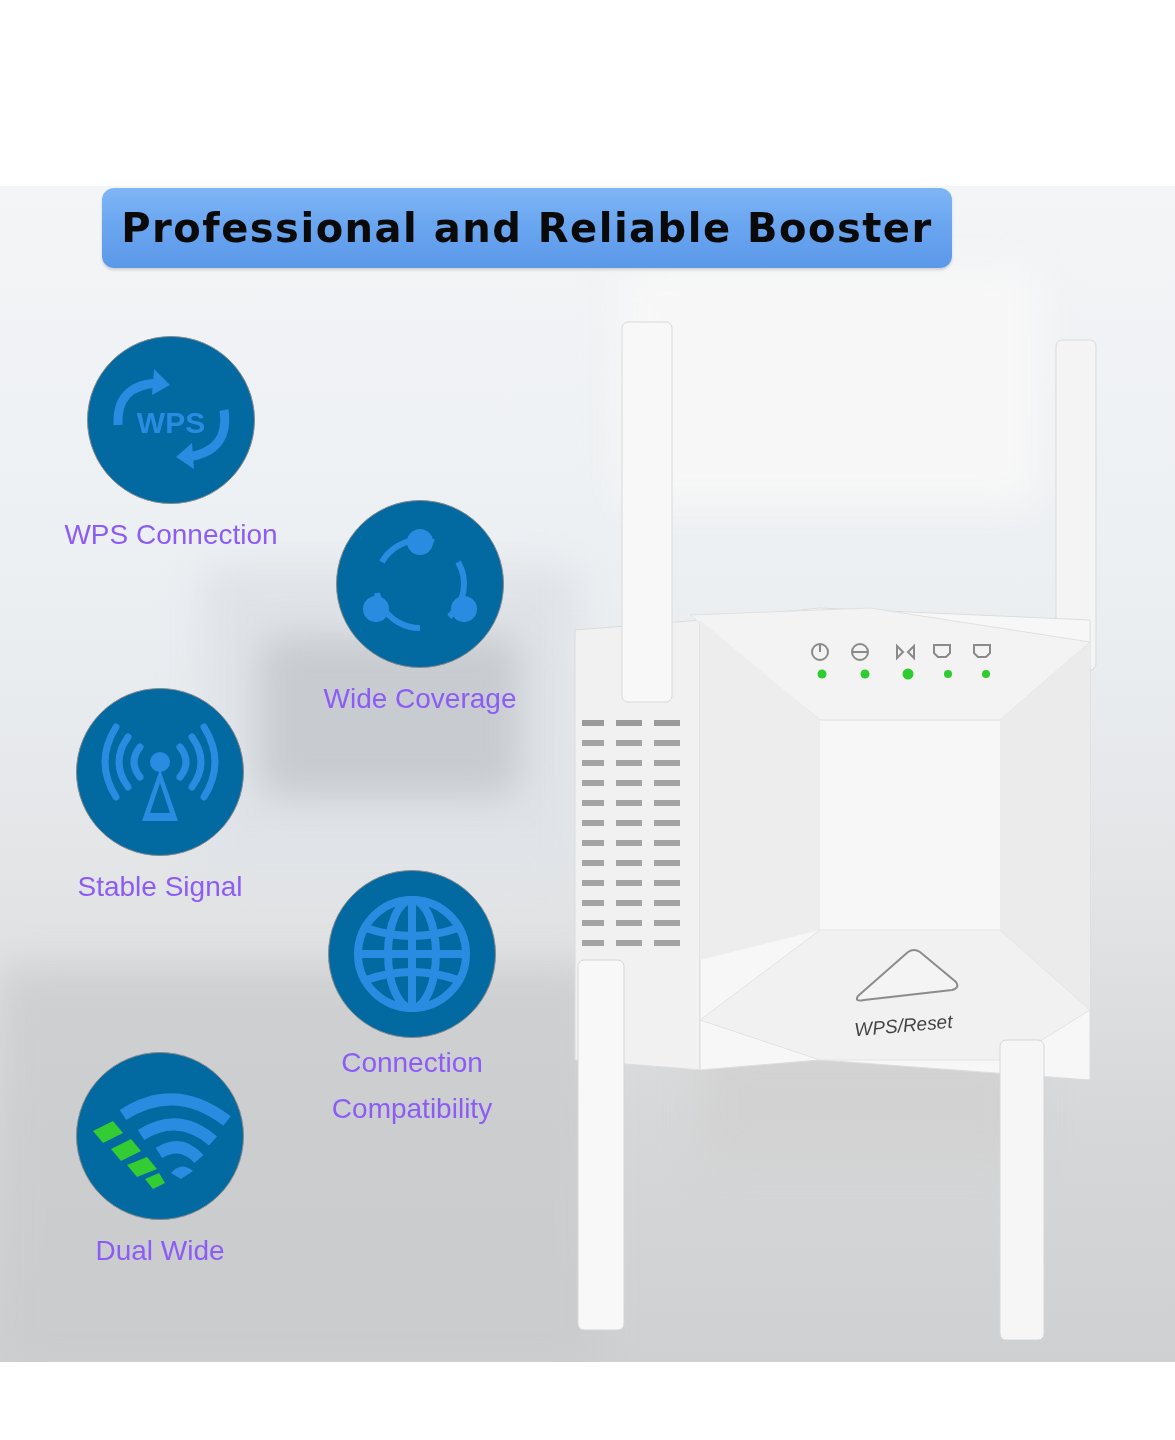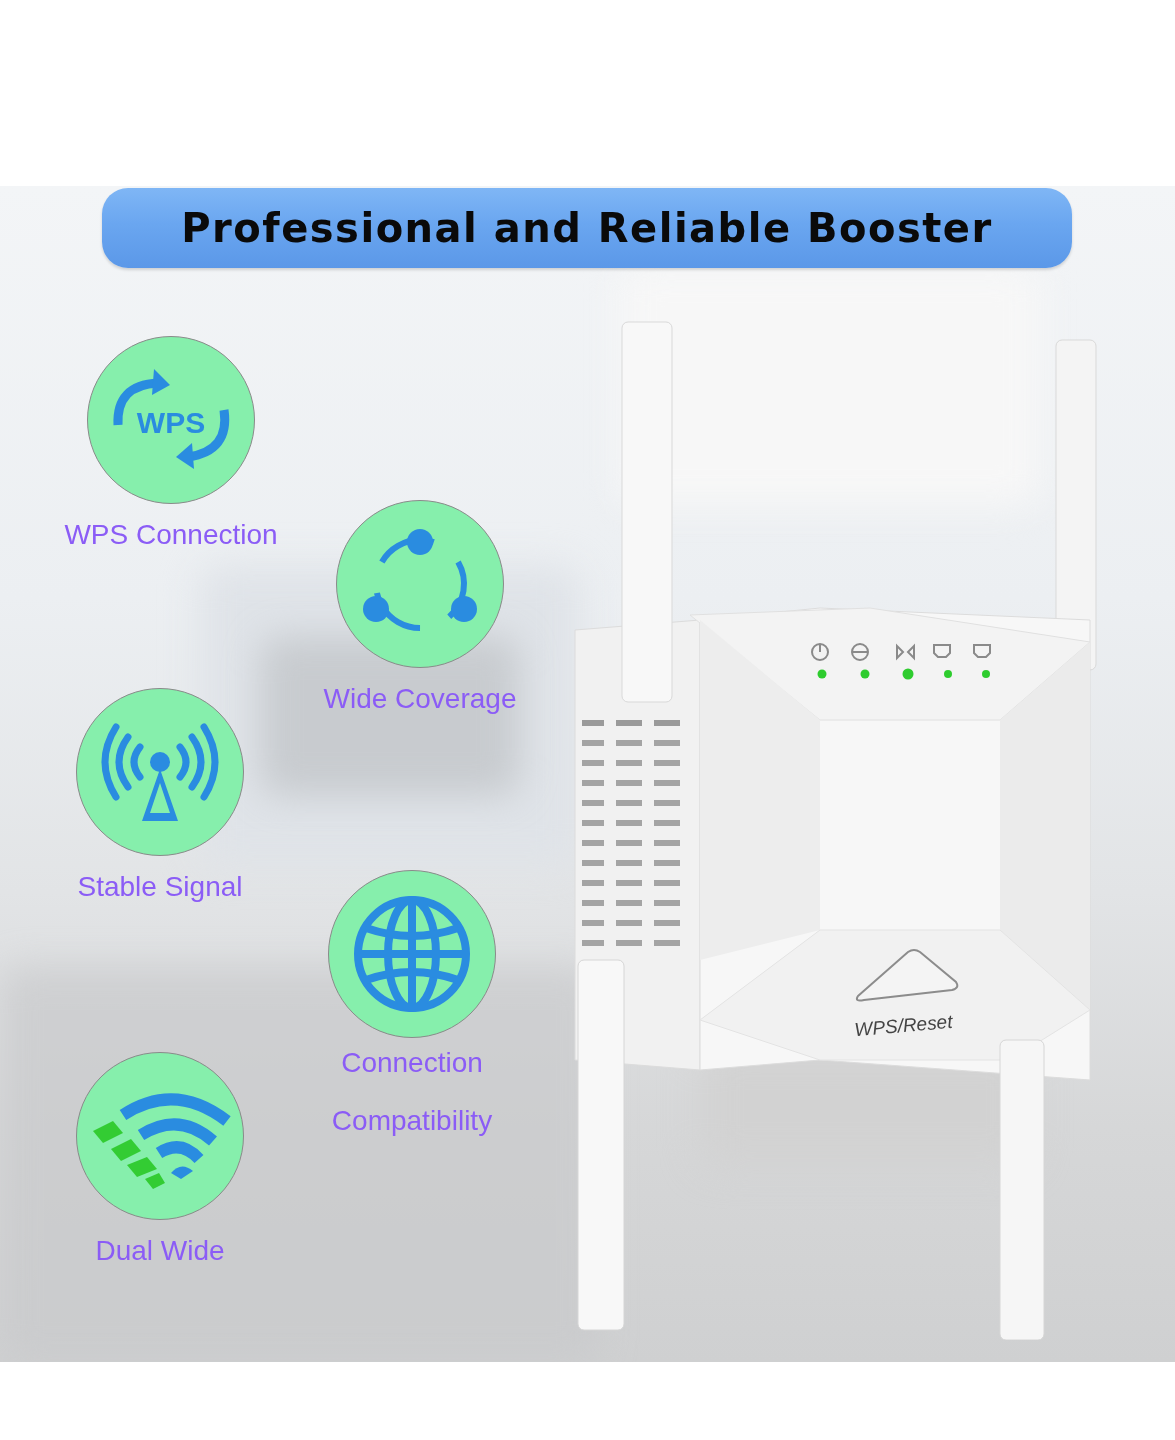--- a/index.html
+++ b/index.html
@@ -1,26 +1,26 @@
 <!DOCTYPE html>
 <html><head>
 <meta charset="utf-8">
 <style>
   * { box-sizing: border-box; margin: 0; padding: 0; }
   body { width: 1175px; height: 1440px; background: #ffffff; position: relative; overflow: hidden; font-family: "Liberation Sans", sans-serif; }
   .scene { position: absolute; left: 0; top: 186px; width: 1175px; height: 1176px; overflow: hidden;
     background: linear-gradient(180deg, #f3f5f7 0%, #eceff2 35%, #e2e4e6 60%, #d6d7d8 80%, #cfd0d1 100%); }
   .blur-wall { position: absolute; left: 0; top: 0; width: 1175px; height: 1176px; }
   .blob { position: absolute; border-radius: 20px; filter: blur(18px); }
-  .title-bar { position: absolute; left: 102px; top: 188px; width: 970px; height: 80px; border-radius: 26px;
+  .title-bar { position: absolute; left: 102px; top: 188px; width: 850px; height: 80px; border-radius: 12px;
     background: linear-gradient(180deg, #7fb6f5 0%, #6aa6f0 45%, #5b98e8 100%); box-shadow: 0 2px 3px rgba(0,0,0,0.15);
     display: flex; align-items: center; justify-content: center; }
   .title-text { font-family: "DejaVu Sans", sans-serif; font-weight: bold; font-size: 40px; color: #0a0a0a; letter-spacing: 1.5px; }
   .feature { position: absolute; text-align: center; }
-  .circle { width: 168px; height: 168px; border-radius: 50%; background: #86efac; border: 1.5px solid #8a8a8a; margin: 0 auto;
+  .circle { width: 168px; height: 168px; border-radius: 50%; background: #0369a1; border: 1.5px solid #8a8a8a; margin: 0 auto;
     display: flex; align-items: center; justify-content: center; }
   .flabel { font-size: 28px; color: #8b5cf6; margin-top: 8px; line-height: 46px; white-space: nowrap; }
   .device { position: absolute; }
 </style>
 </head>
 <body>
 
 <div class="scene">
   <div class="blur-wall">
     <div class="blob" style="left:200px;top:380px;width:380px;height:300px;background:#dfe3e8;"></div>
@@ -85,21 +85,21 @@
         <circle cx="62" cy="62" r="54"></circle>
         <ellipse cx="62" cy="62" rx="24" ry="54"></ellipse>
         <line x1="62" y1="8" x2="62" y2="116"></line>
         <line x1="8" y1="62" x2="116" y2="62"></line>
         <path d="M16 36 Q62 52 108 36"></path>
         <path d="M16 88 Q62 72 108 88"></path>
       </g>
     </svg>
   </div>
   <div class="flabel" style="margin-top:2px;">Connection</div>
-  <div class="flabel" style="margin-top:12px;">Compatibility</div>
+  <div class="flabel" style="margin-top:0;">Compatibility</div>
 </div>
 
 <div class="feature" style="left:60px;top:1052px;width:200px;">
   <div class="circle">
     <svg width="150" height="110" viewBox="0 0 150 110">
       <g fill="none" stroke="#2a8ce0" stroke-width="12">
         <path d="M38 34 Q90 0 142 40"></path>
         <path d="M56 54 Q94 30 128 60"></path>
         <path d="M74 72 Q96 58 114 78"></path>
       </g>

